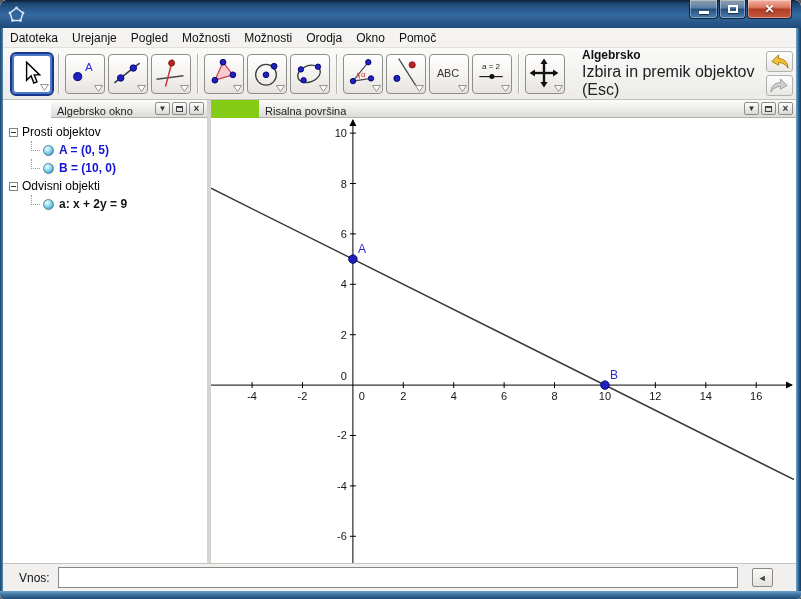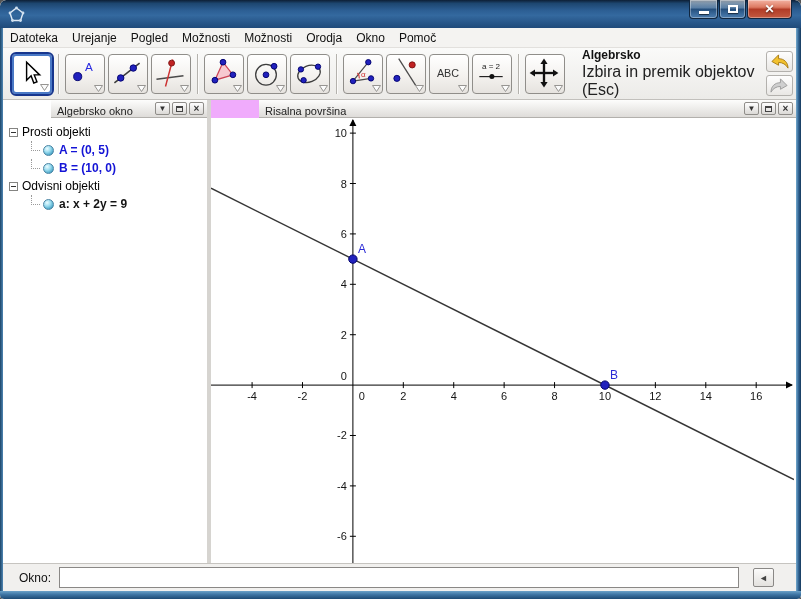--- a/index.html
+++ b/index.html
@@ -50,21 +50,21 @@
   .toolinfo .tname { font-size:12px; font-weight:bold; color:#111; }
   .toolinfo .tdesc { font-size:16px; color:#222; margin-top:1px; }
   .histbtns { margin-left:auto; margin-right:3px; display:flex; flex-direction:column; gap:3px; }
   .hb { width:27px; height:21px; border:1px solid #b3b1ad; border-radius:3px;
         background:linear-gradient(180deg,#fefefe,#e9e7e4); display:flex; align-items:center; justify-content:center; }
 
   
   .content { position:absolute; left:3px; right:5px; top:100px; bottom:36px; display:flex; }
   .algebra { width:204px; flex:none; display:flex; flex-direction:column; background:#fff; }
   .vdivider { width:4px; flex:none; background:#d6d4d0; }
-  .graphics { flex:1; display:flex; flex-direction:column; background:#f0abfc; }
+  .graphics { flex:1; display:flex; flex-direction:column; background:#84cc16; }
   .phead { height:18px; flex:none; position:relative;
            background:linear-gradient(180deg,#fdfdfc,#dedcd9); border-bottom:1px solid #b2b0ac;
            display:flex; align-items:flex-end;margin-left:48px; }
   .phead .ptitle { font-size:11px; color:#222; padding-left:6px; }
   .pbtns { position:absolute; right:3px; top:2px; display:flex; gap:2px; }
   .pb { width:15px; height:13px; border:1px solid #8f8d89; border-radius:2px;
         background:linear-gradient(180deg,#fefefe,#dbd9d6); display:flex; align-items:center; justify-content:center;
         font-size:8px; color:#333; line-height:1; }
   .pb .g-restore { width:7px; height:6px; border:1px solid #444; border-top:2px solid #444; }
   .pb.pclose { font-size:10px; font-weight:bold; }
@@ -318,21 +318,21 @@
           <div class="pb pclose">
               <span>×</span>
             </div>
         </div>
       </div>
       <div class="tree">
         <div class="grow">
           <span class="minusbox">
               <i></i>
             </span>
-          <span class="glabel">Prosti objekti</span>
+          <span class="glabel">Prosti objektov</span>
         </div>
         <div class="irow">
           <span class="elbow"></span>
           <span class="marble"></span>
           <span class="obj-free">A = (0, 5)</span>
         </div>
         <div class="irow">
           <span class="elbow"></span>
           <span class="marble"></span>
           <span class="obj-free">B = (10, 0)</span>
@@ -416,20 +416,20 @@
             <circle cx="141.9061824470385" cy="141.10985277463192" r="4.2" fill="#2121bd" stroke="#00006c" stroke-width="1"></circle>
             <text x="146.9061824470385" y="135.10985277463192" class="ptlabel">A</text>
             <circle cx="393.95979247730224" cy="267.1007927519819" r="4.2" fill="#2121bd" stroke="#00006c" stroke-width="1"></circle>
             <text x="398.95979247730224" y="261.1007927519819" class="ptlabel">B</text>
           </svg>
       </div>
     </div>
   </div>
 
   <div class="inputbar">
-    <label>Okno:</label>
+    <label>Vnos:</label>
     <input type="text" value="" style="">
     <div class="helpbtn">
         <span>◄</span>
       </div>
   </div>
 
 </div>
 
 </body></html>

